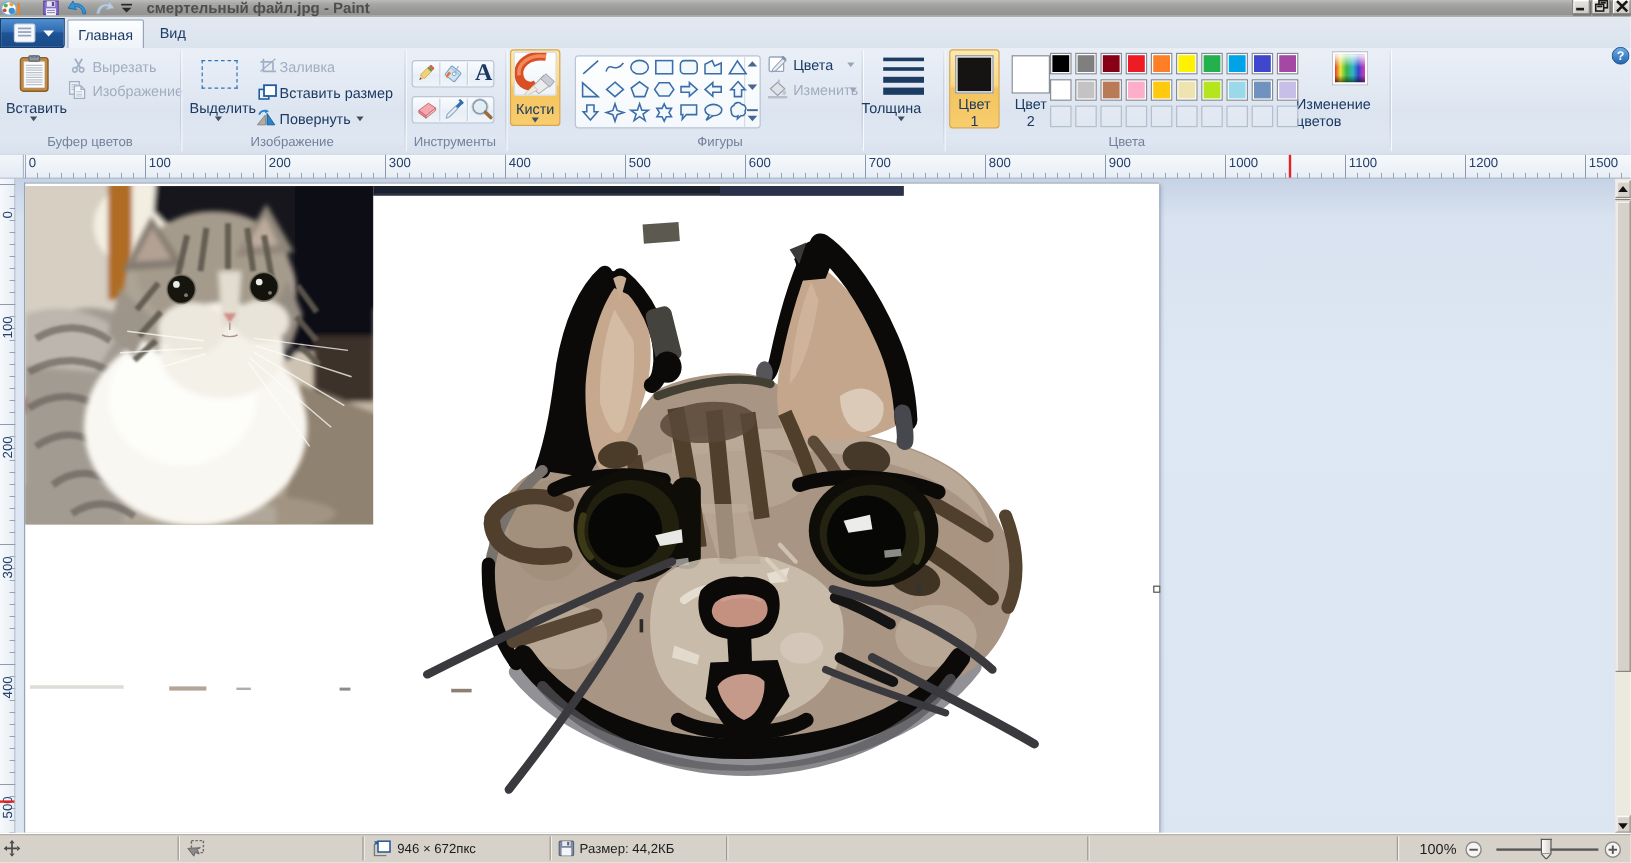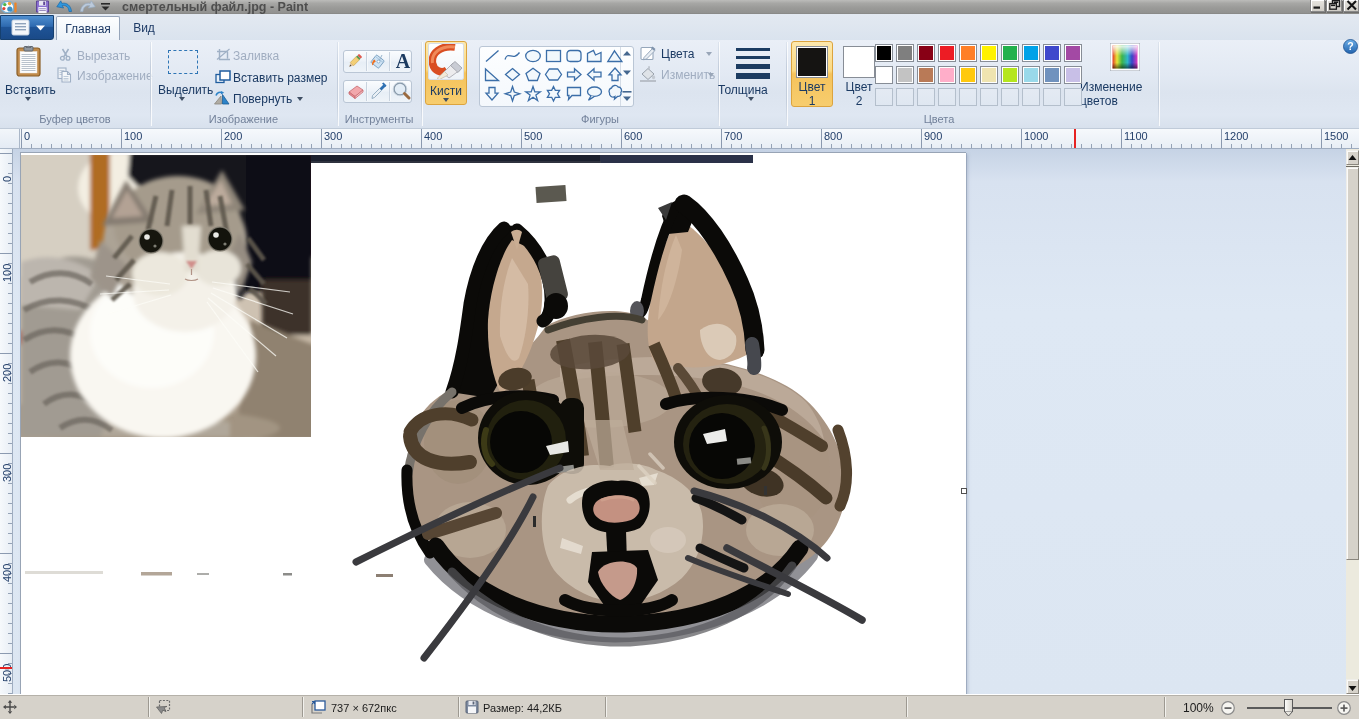--- a/index.html
+++ b/index.html
@@ -654,21 +654,21 @@
   </svg>
 <svg class="abs" style="left:155px;top:699px" width="16" height="16" viewBox="0 0 16 16">
     <rect x="4.5" y="1.5" width="10" height="10" fill="none" stroke="#6a6a6a" stroke-width="1.2" stroke-dasharray="2 1.4"></rect>
     <path d="M1.5 8 L6.5 14.5 L7.8 11.2 L11 12.6 L9.2 8.6 L12 7.4 Z" fill="#8a8a8a" stroke="#5a5a5a" stroke-width=".7"></path>
   </svg>
 <svg class="abs" style="left:311px;top:700px" width="15" height="14" viewBox="0 0 15 14">
     <path d="M1 4 v9 h10" fill="none" stroke="#7a7a7a" stroke-width="1.2"></path>
     <rect x="4" y="1" width="10" height="9" fill="#fff" stroke="#2a5a9a" stroke-width="1.3"></rect>
     <path d="M1 4 l2.5 -2.5 M1 1.5 h2.5 v2.5" stroke="#2a5a9a" stroke-width="1.1" fill="none"></path>
   </svg>
-<div class="abs stxt" style="left:331px">737 × 672пкс</div>
+<div class="abs stxt" style="left:331px">946 × 672пкс</div>
 <svg class="abs" style="left:465px;top:700px" width="14" height="14" viewBox="0 0 14 14">
     <rect x="1" y="1" width="12" height="12" rx="1" fill="#7d8aa0" stroke="#5a6578"></rect>
     <rect x="3.5" y="1" width="7" height="4" fill="#e8eaf0"></rect>
     <rect x="7.6" y="1.5" width="1.8" height="3" fill="#5a6578"></rect>
     <rect x="3" y="6.5" width="8" height="6.5" fill="#f4f5f8"></rect>
   </svg>
 <div class="abs stxt" style="left:483px">Размер: 44,2КБ</div>
 <div class="abs ssep" style="left:148px"></div>
 <div class="abs ssep" style="left:302px"></div>
 <div class="abs ssep" style="left:458px"></div>

